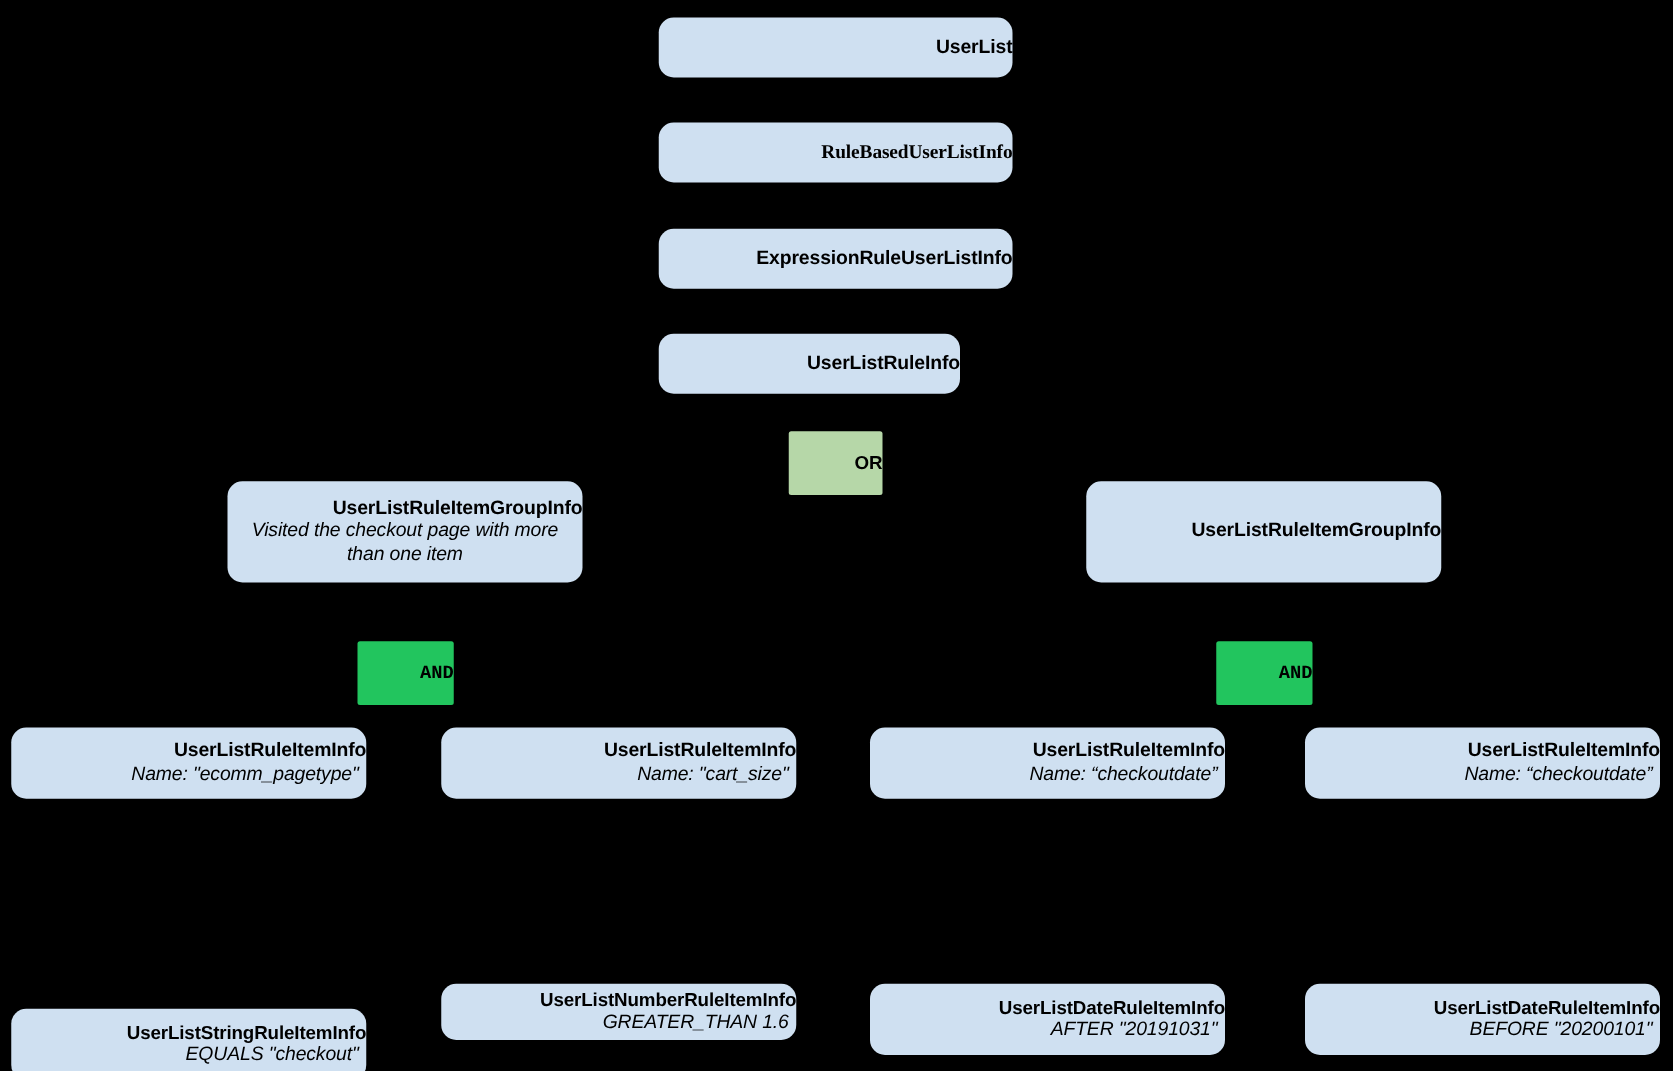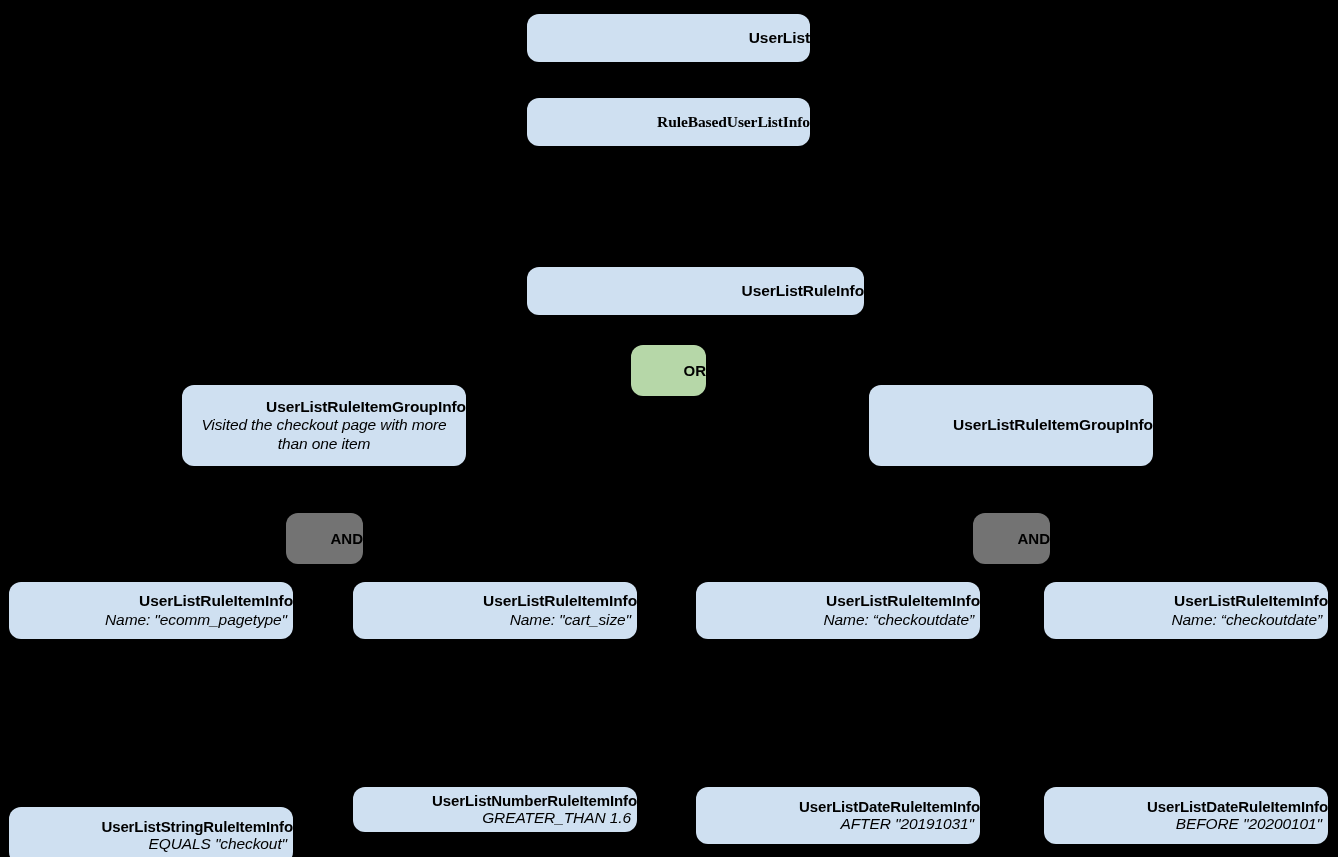--- a/index.html
+++ b/index.html
@@ -24,24 +24,24 @@
     justify-content: center;
     text-align: center;
     color: #000000;
     line-height: 1.18;
   }
   .node.entity {
     background: #cfe0f1;
     border-radius: 12px;
   }
   .node.op {
-    border-radius: 12px;
+    border-radius: 2px;
   }
   .node.op-or { background: #b6d7a8; }
-  .node.op-and { background: #737373; }
+  .node.op-and { background: #22c55e; font-family: Liberation Mono, monospace; }
   .title {
     font-weight: bold;
     font-size: 15.5px;
     letter-spacing: -0.1px;
     white-space: nowrap;
   }
   .title.sm { font-size: 15px; }
   .subtitle {
     font-style: italic;
     font-size: 15.5px;
@@ -98,22 +98,25 @@
   <div class="edge" style="left:1185px;top:639px;width:2px;height:148px;"></div>
 
   <div class="node entity" style="left:527px;top:14px;width:283px;height:48px;">
     <div class="title">UserList</div>
   </div>
 
   <div class="node entity" style="left:527px;top:98px;width:283px;height:48px;font-family:Liberation Serif, serif;">
     <div class="title">RuleBasedUserListInfo</div>
   </div>
 
+  <div class="node entity" style="left:527px;top:183px;width:283px;height:48px;">
+    <div class="title">ExpressionRuleUserListInfo</div>
+  </div>
 
-  <div class="node entity" style="left:527px;top:267px;width:337px;height:48px;">
+  <div class="node entity" style="left:527px;top:267px;width:241px;height:48px;">
     <div class="title">UserListRuleInfo</div>
   </div>
 
   <div class="node op op-or" style="left:631px;top:345px;width:75px;height:51px;">
     <div class="op-label">OR</div>
   </div>
 
   <div class="node entity" style="left:182px;top:385px;width:284px;height:81px;">
     <div class="title">UserListRuleItemGroupInfo</div>
     <div class="subtitle">Visited the checkout page with more than one item</div>

